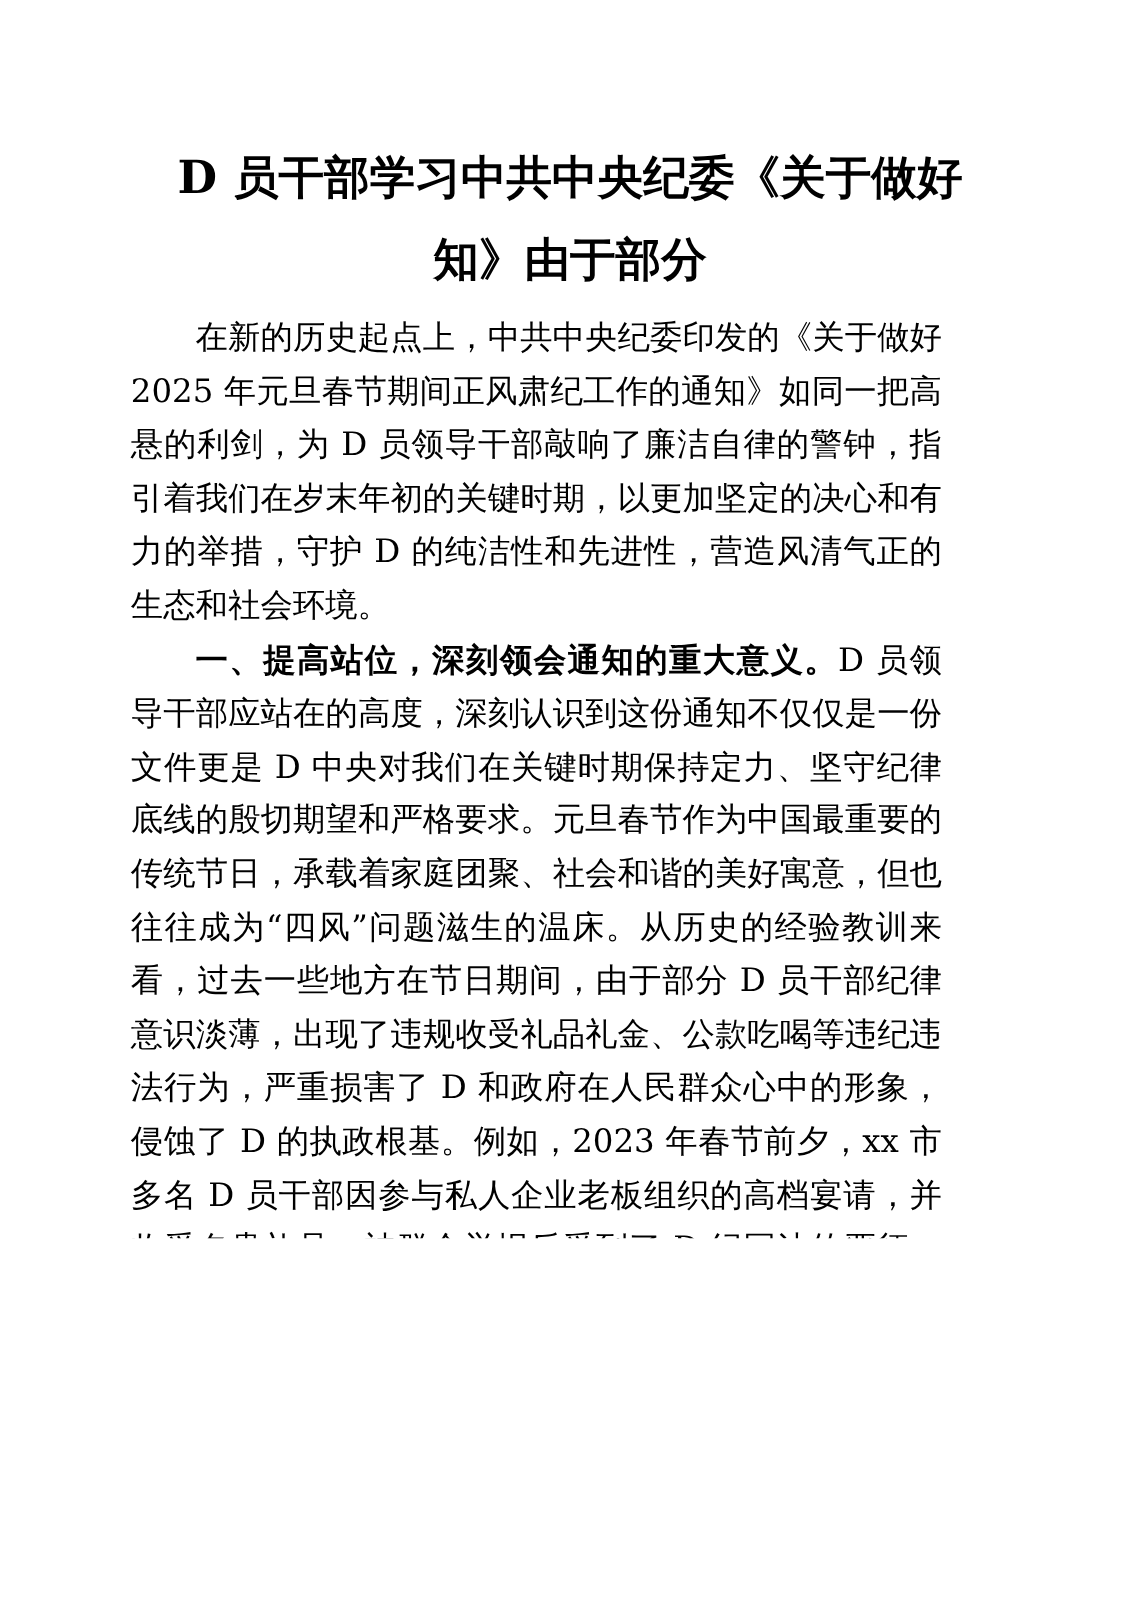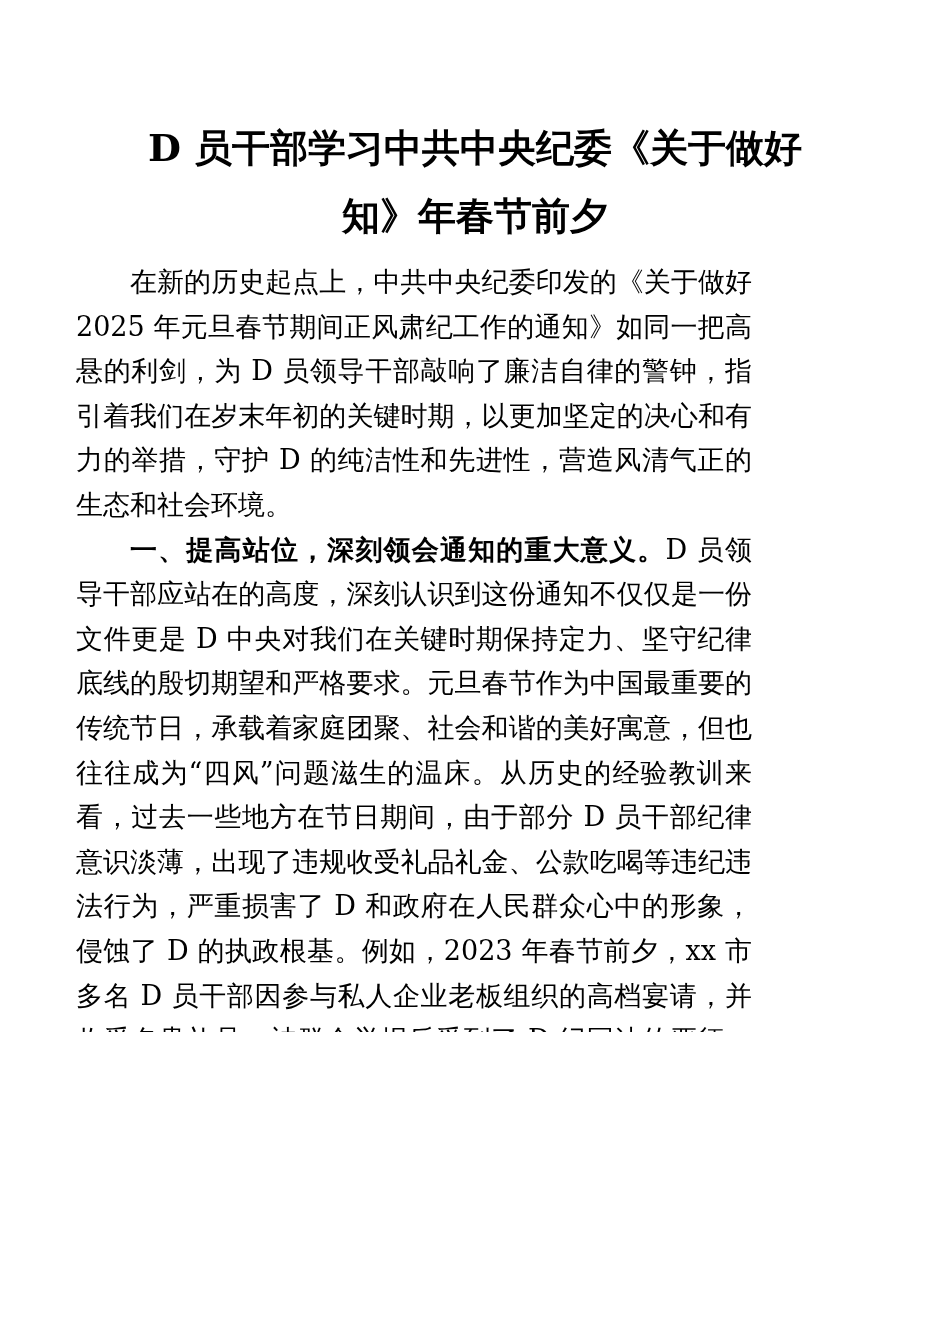--- a/index.html
+++ b/index.html
@@ -27,21 +27,21 @@
     line-height: 68px;
     color: #000000;
   }
 
   .title-line {
     display: block;
     white-space: nowrap;
   }
 
   .doc-body {
-    margin: 10px 0 0 76px;
+    margin: 10px 0 0 109px;
     width: 676px;
   }
 
   .body-para {
     font-family: "DejaVu Serif", "Liberation Serif", serif;
     font-size: 27px;
     line-height: 44.6px;
     text-align: justify;
     text-indent: 2em;
     color: #000000;
@@ -52,21 +52,21 @@
     font-weight: bold;
   }
 </style>
 </head>
 <body>
 
 <div class="page">
 
   <h1 class="doc-title">
     <span class="title-line">D 员干部学习中共中央纪委《关于做好</span>
-    <span class="title-line">知》年春节前夕</span>
+    <span class="title-line">知》由于部分</span>
   </h1>
 
   <div class="doc-body">
 
     <p class="body-para">在新的历史起点上，中共中央纪委印发的《关于做好 2025 年元旦春节期间正风肃纪工作的通知》如同一把高悬的利剑，为 D 员领导干部敲响了廉洁自律的警钟，指引着我们在岁末年初的关键时期，以更加坚定的决心和有力的举措，守护 D 的纯洁性和先进性，营造风清气正的生态和社会环境。</p>
 
     <p class="body-para"><span class="section-heading-inline">一、提高站位，深刻领会通知的重大意义。</span><span>D 员领导干部应站在的高度，深刻认识到这份通知不仅仅是一份文件更是 D 中央对我们在关键时期保持定力、坚守纪律底线的殷切期望和严格要求。元旦春节作为中国最重要的传统节日，承载着家庭团聚、社会和谐的美好寓意，但也往往成为“四风”问题滋生的温床。从历史的经验教训来看，过去一些地方在节日期间，由于部分 D 员干部纪律意识淡薄，出现了违规收受礼品礼金、公款吃喝等违纪违法行为，严重损害了 D 和政府在人民群众心中的形象，侵蚀了 D 的执政根基。例如，2023 年春节前夕，xx 市多名 D 员干部因参与私人企业老板组织的高档宴请，并收受名贵礼品，被群众举报后受到了 D 纪国法的严惩。这一事件在当地引起了轩然大波，群众对政府的信任度大幅下降，政府的各项工作推进也遭遇了重重阻力。这些案例深刻地揭示了节日期</span></p>
 
   </div>
 

